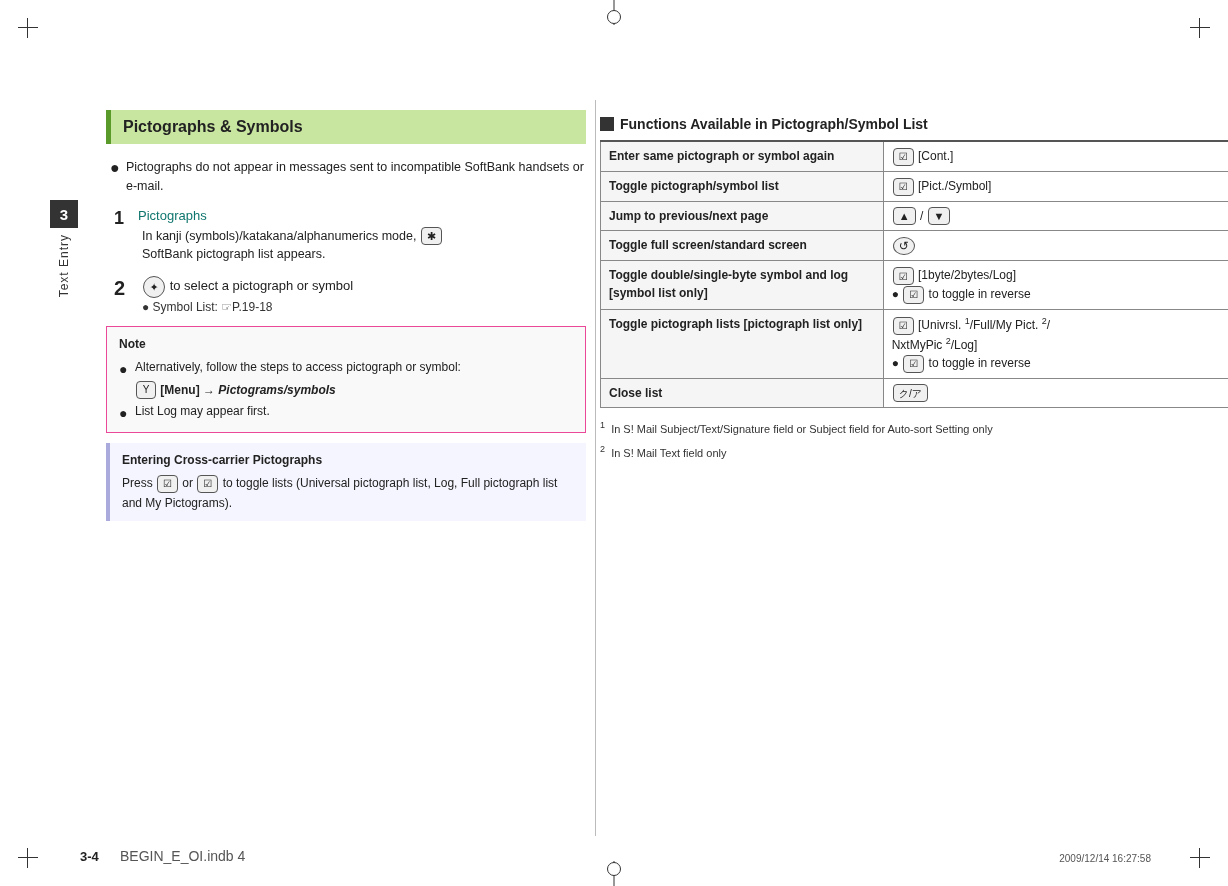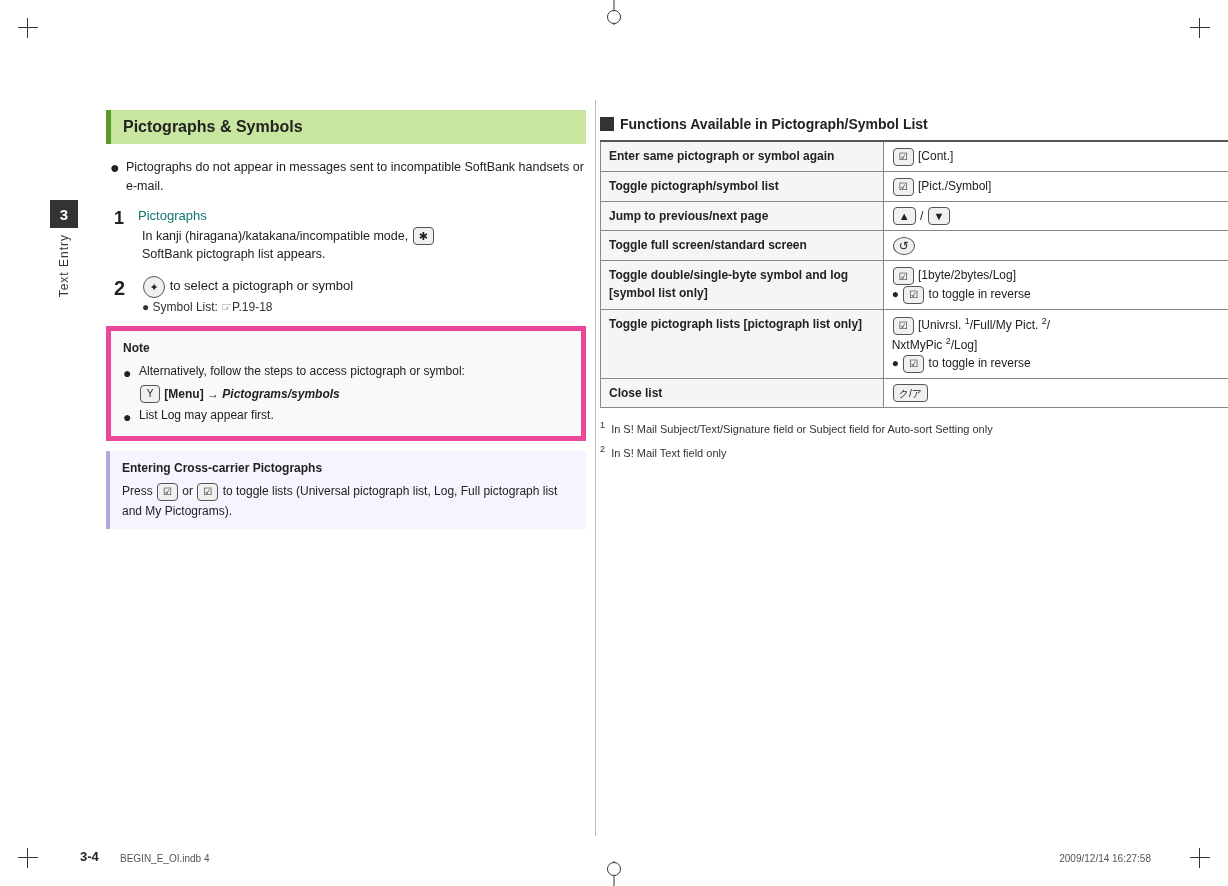--- a/index.html
+++ b/index.html
@@ -82,21 +82,21 @@
       font-size: 13px;
       font-weight: bold;
       color: #222;
     }
 
     
     .file-info-left {
       position: absolute;
       bottom: 22px;
       left: 120px;
-      font-size: 10px;
+      font-size: 14px;
       color: #555;
     }
     .file-info-right {
       position: absolute;
       bottom: 22px;
       right: 77px;
       font-size: 10px;
       color: #555;
     }
 
@@ -215,21 +215,21 @@
       font-size: 11px;
       background: #f0f0f0;
       min-width: 20px;
       height: 18px;
       vertical-align: middle;
       margin: 0 1px;
     }
 
     
     .note-box {
-      border: 5px solid #ec4899;
+      border: 1px solid #ec4899;
       background: #f9f9f9;
       padding: 8px 12px;
       margin: 10px 0;
       font-size: 12px;
       line-height: 1.6;
     }
     .note-title {
       font-weight: bold;
       margin-bottom: 4px;
     }
@@ -365,21 +365,21 @@
     <span class="bullet-dot">●</span>
     <span class="bullet-text">Pictographs do not appear in messages sent to incompatible SoftBank handsets or e-mail.</span>
   </div>
 
   <div class="sub-section">
     <div style="display:flex; align-items:flex-start; margin-left:8px;">
       <span style="font-size:18px; font-weight:bold; min-width:18px; margin-right:6px;">1</span>
       <div>
         <div class="sub-title">Pictographs</div>
         <div class="sub-content">
-          <span>In kanji (hiragana)/katakana/incompatible mode,</span>
+          <span>In kanji (symbols)/katakana/alphanumerics mode,</span>
           <span class="key-btn">✱</span>
           <br>
           <span>SoftBank pictograph list appears.</span>
         </div>
 
       </div>
     </div>
   </div>
 
   <div class="step-container" style="margin-top:12px; margin-left:8px;">

